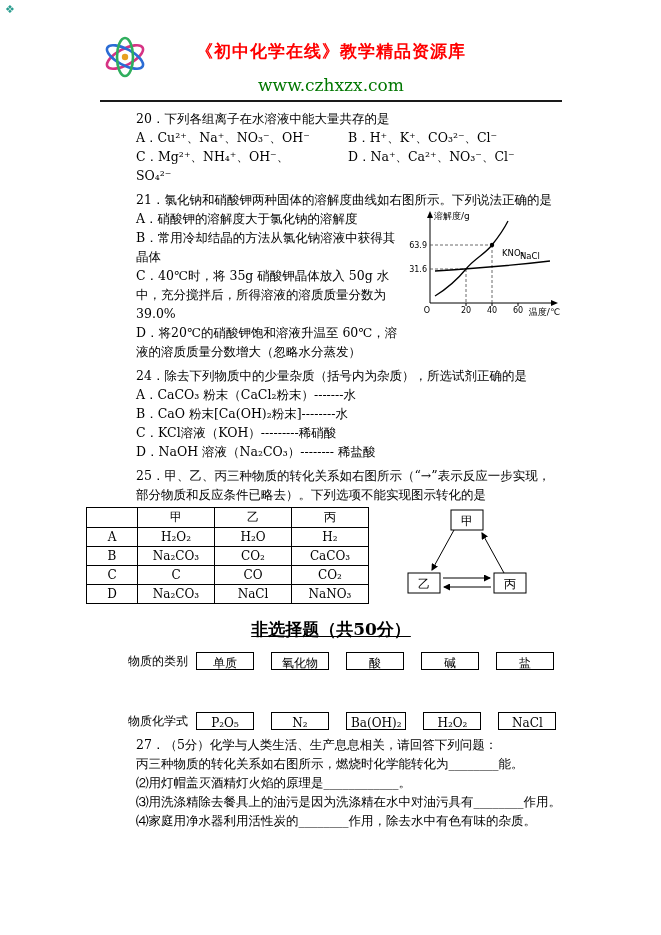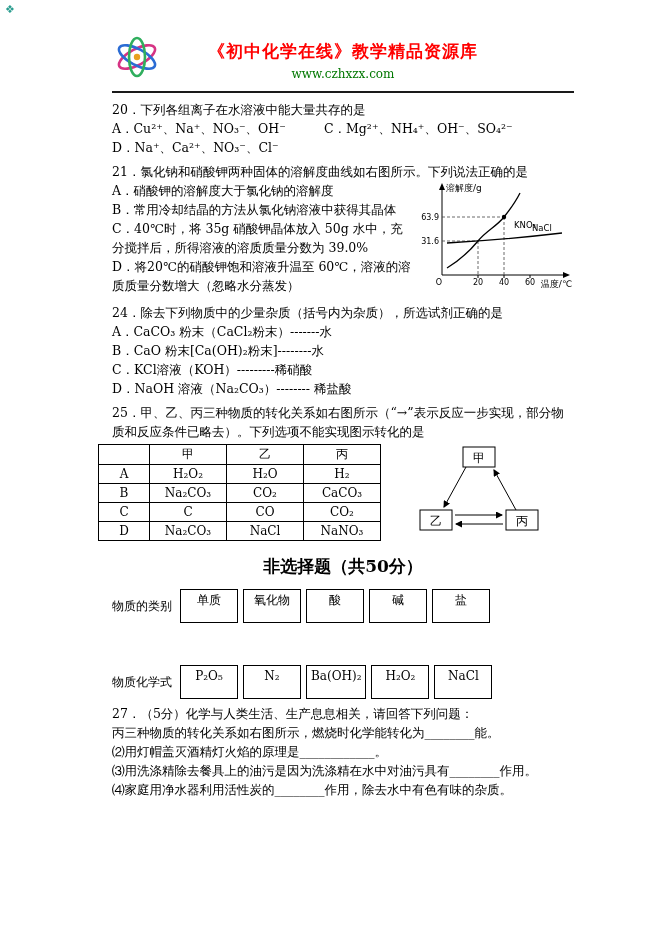--- a/index.html
+++ b/index.html
@@ -1,41 +1,41 @@
 <!DOCTYPE html>
 <html><head>
 <meta charset="utf-8">
 <style>
   html,body{margin:0;padding:0;}
   body{width:661px;height:935px;background:#ffffff;color:#000;
        font-family:"DejaVu Serif","DejaVu Sans",serif;font-size:12.5px;
        position:relative;overflow:hidden;}
   .corner-icon{position:absolute;left:5px;top:3px;font-size:11px;color:#2a9d8f;}
-  .content{position:absolute;left:112px;top:34px;width:462px;}
+  .content{position:absolute;left:100px;top:34px;width:462px;}
   .header{position:relative;text-align:center;padding-bottom:5px;
           border-bottom:2px solid #1a1a1a;margin-bottom:7px;min-height:52px;}
   .logo{position:absolute;left:2px;top:2px;}
   .title{color:#ff0000;font-weight:bold;font-size:17px;letter-spacing:1px;padding-top:6px;}
-  .url{color:#007700;font-size:12px;margin-top:4px;}
-  .stem,.opt,.blank-item{line-height:19px;}
+  .url{color:#007700;font-size:17px;margin-top:12px;}
+  .stem,.opt,.blank-item{line-height:19px;margin-left:36px;}
   section.q{margin-bottom:5px;}
   .grid2{display:grid;grid-template-columns:212px auto;}
   .optwrap{display:flow-root;}
   .chartbox{float:right;width:154px;margin-left:6px;}
   .q25-row{display:flex;align-items:flex-start;margin-top:3px;}
   .diagrambox{margin-left:auto;margin-right:30px;}
   table.trans{border-collapse:collapse;margin-left:-14px;}
   table.trans td{border:1px solid #000;text-align:center;font-size:12px;
                  padding:1px 6px;height:16px;min-width:64px;}
   table.trans td.rowlab{min-width:38px;}
-  .sec-title{text-align:center;font-weight:bold;font-size:17px;margin:13px 0 11px;}
+  .sec-title{text-align:center;font-weight:bold;font-size:17px;margin:13px 0 11px;text-decoration:underline;}
   .match-row{display:flex;align-items:center;margin:5px 0;}
-  .match-label{width:68px;font-size:12px;flex:none;}
-  .match-box{border:1px solid #000;min-width:58px;height:34px;line-height:20px;
-             text-align:center;font-size:12px;margin-right:5px;flex:none;
+  .match-label{width:68px;font-size:12px;flex:none;margin-left:28px;}
+  .match-box{border:1px solid #000;min-width:58px;height:18px;line-height:20px;
+             text-align:center;font-size:12px;margin-right:17px;flex:none;
              box-sizing:border-box;padding:0 4px;background:#fff;}
   .match-gap{height:32px;}
   svg text{font-family:"DejaVu Sans","DejaVu Serif",sans-serif;}
 </style>
 </head>
 <body>
 
 <span class="corner-icon">❖</span>
 
 <div class="content">
@@ -52,20 +52,21 @@
       </svg>
     </span>
     <div class="title">《初中化学在线》教学精品资源库</div>
     <div class="url">www.czhxzx.com</div>
   </header>
 
   <section class="q">
     <div class="stem">20．下列各组离子在水溶液中能大量共存的是</div>
     <div class="grid2">
       <div class="opt">A．Cu²⁺、Na⁺、NO₃⁻、OH⁻</div>
+      <div class="opt">B．H⁺、K⁺、CO₃²⁻、Cl⁻</div>
       <div class="opt">C．Mg²⁺、NH₄⁺、OH⁻、SO₄²⁻</div>
       <div class="opt">D．Na⁺、Ca²⁺、NO₃⁻、Cl⁻</div>
     </div>
   </section>
 
   <section class="q">
     <div class="stem">21．氯化钠和硝酸钾两种固体的溶解度曲线如右图所示。下列说法正确的是</div>
     <div class="optwrap">
       <div class="chartbox">
         <svg width="154" height="114" viewBox="0 0 154 114">

